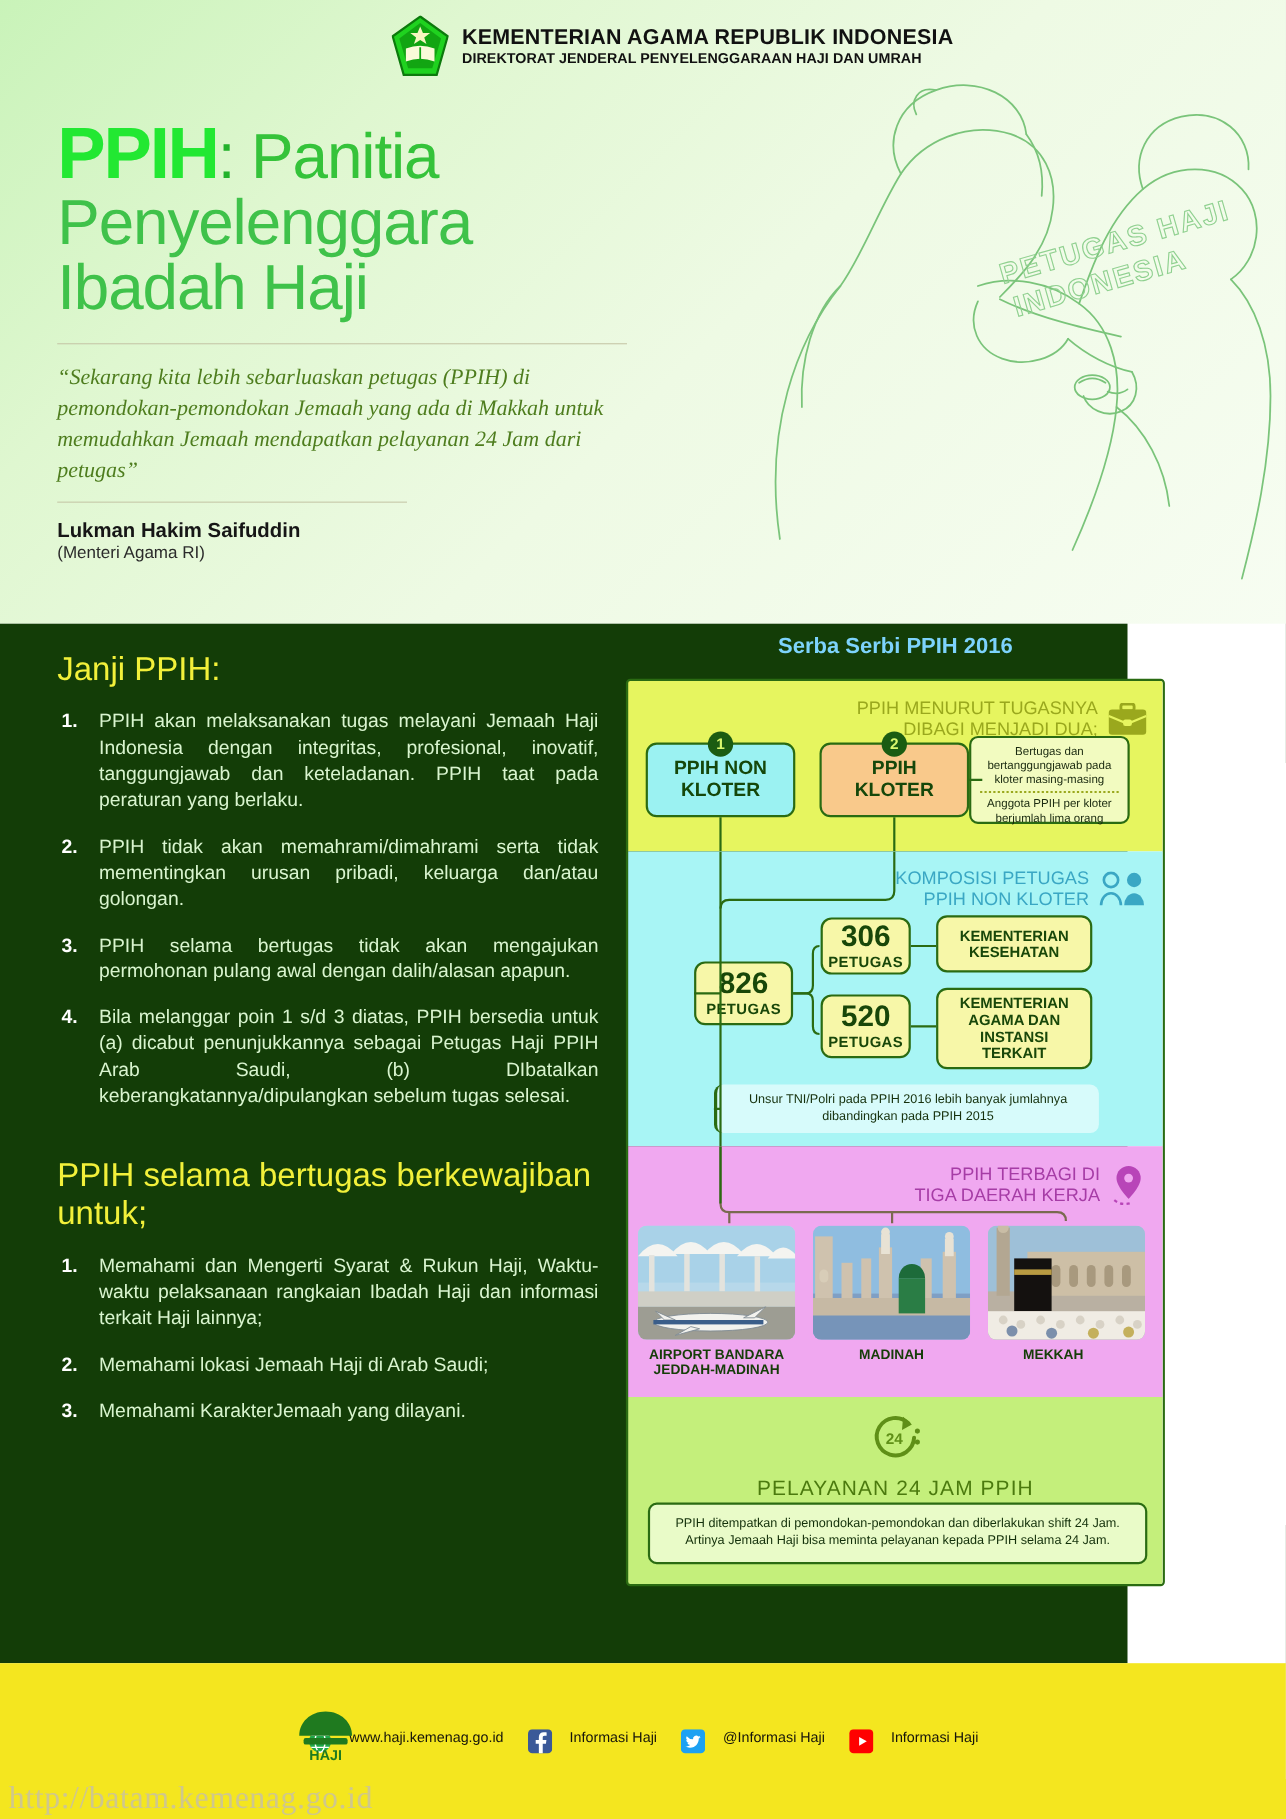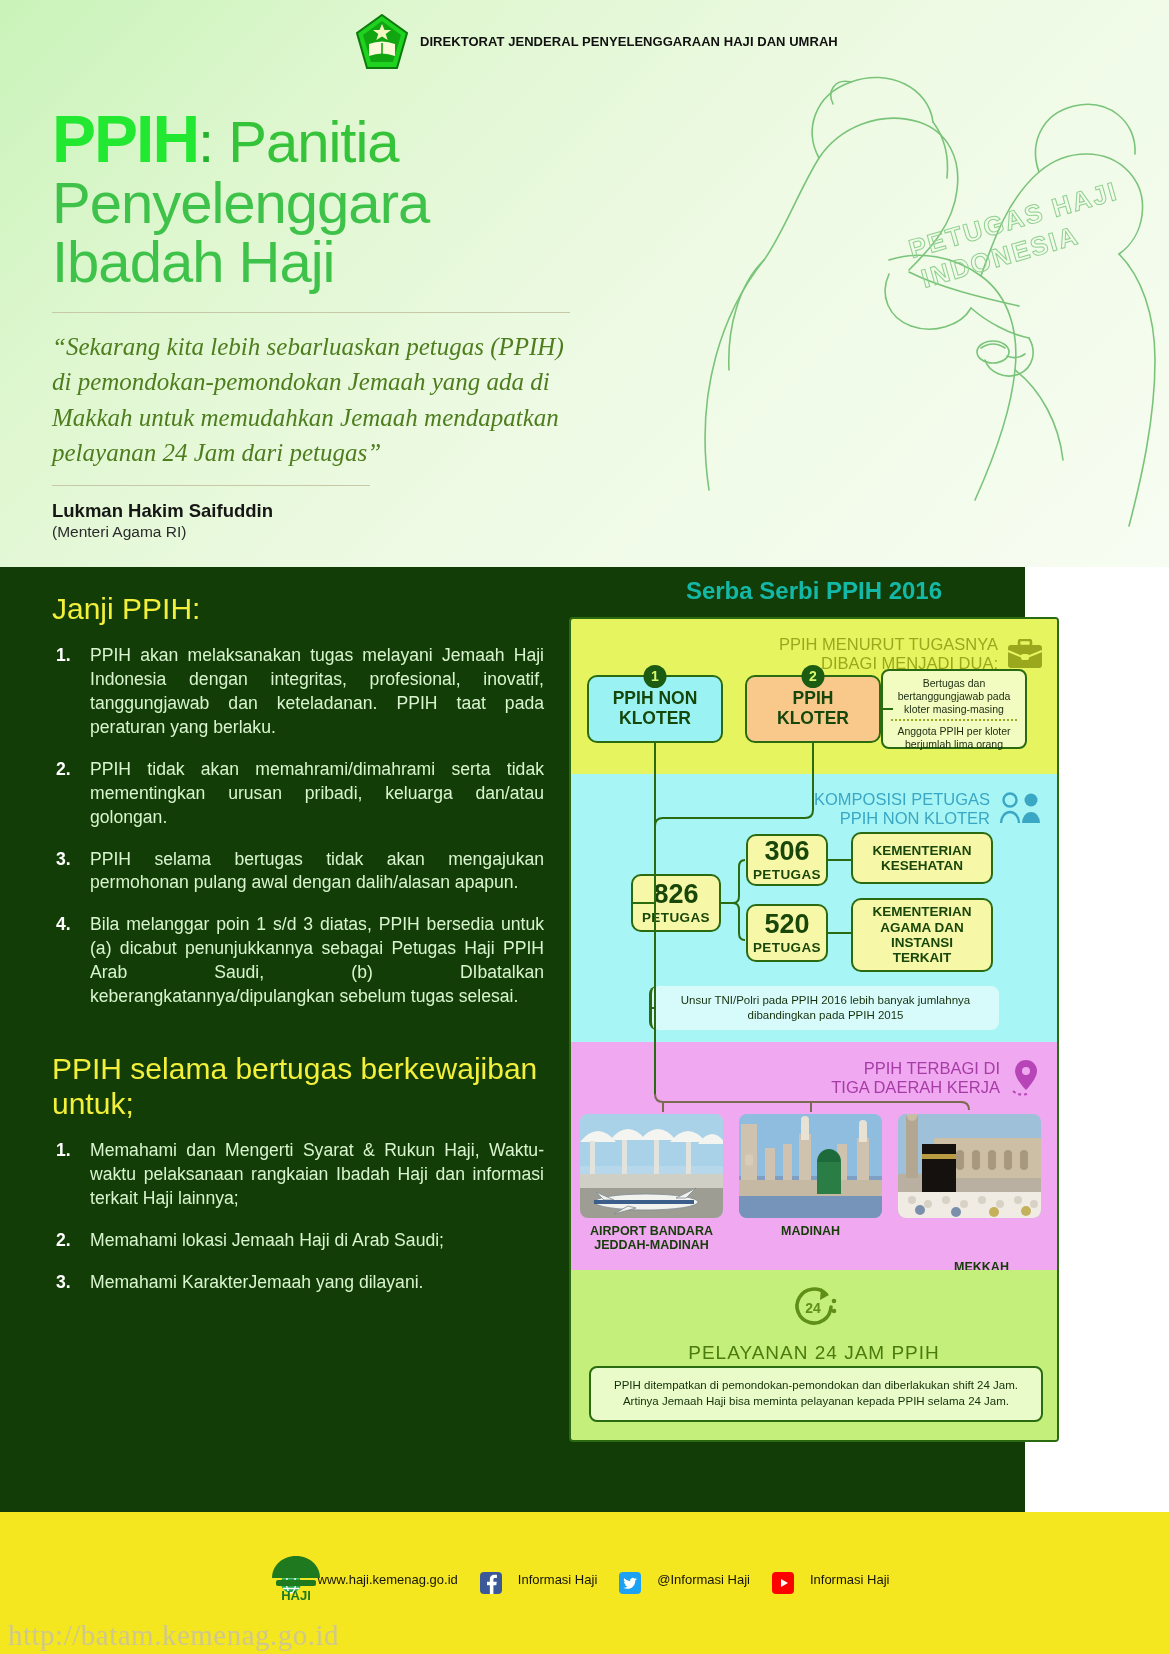--- a/index.html
+++ b/index.html
@@ -40,21 +40,21 @@
     font-weight: 800; color: #22e832; letter-spacing: -2px; font-size: 66px;
   }
   .big-title .colon { color: #22b22b; font-weight: 300; }
   .title-l2, .title-l3 { display:block; color:#3fc24a; font-weight:300; }
 
   .hr-top { width: 518px; height: 1px; background: #c6c8a8; margin: 20px 0 16px 0; }
   .hr-bot { width: 318px; height: 1px; background: #c6c8a8; margin: 14px 0 14px 0; }
 
   .quote {
     font-family: "Liberation Serif", serif;
-    font-style: italic; font-size: 25px; line-height: 1.42;
+    font-style: italic; font-size: 20px; line-height: 1.42;
     color: #4e7d1e; width: 530px;
   }
   .author-name { font-size: 18.5px; font-weight: bold; color: #161616; }
   .author-role { font-size: 15.5px; color: #2b2b2b; margin-top: 1px; }
 
   .hero-art {
     position: absolute; right: 0px; top: 60px; width: 580px; height: 470px;
     pointer-events: none;
   }
 
@@ -77,21 +77,21 @@
     text-align: justify; text-justify: inter-word;
   }
   ol.promises li .num {
     position: absolute; left: 4px; top: 0; font-weight: bold; color: #ffffff;
     font-size: 17.6px;
   }
 
   
   .panel-title {
     position: absolute; left: 569px; top: 10px; width: 490px;
-    text-align: center; color: #14b8a6; font-size: 24px; font-weight: bold;
+    text-align: center; color: #7dd3fc; font-size: 20px; font-weight: bold;
   }
   .panel {
     position: absolute; left: 569px; top: 50px; width: 490px; height: 825px;
     border-radius: 4px; overflow: hidden;
     border: 2px solid #2a6b12;
   }
   .pnl { position: relative; width: 100%; }
   .pnl-1 { background: #e6f55f; height: 155px; }
   .pnl-2 { background: #a8f5f5; height: 268px; }
   .pnl-3 { background: #f0a8f0; height: 228px; }
@@ -160,21 +160,21 @@
 
   .photo-card {
     position: absolute; top: 72px; width: 143px; height: 104px;
     border-radius: 8px; overflow: hidden;
   }
   .pc1 { left: 9px; } .pc2 { left: 168px; } .pc3 { left: 327px; }
   .photo-cap {
     position: absolute; top: 182px; width: 143px; text-align: center;
     font-size: 12.5px; font-weight: bold; color: #153d08; line-height: 1.14;
   }
-  .cap1 { left: 9px; } .cap2 { left: 168px; } .cap3 { left: 339px; margin-top: 36px; }
+  .cap1 { left: 9px; } .cap2 { left: 168px; } .cap3 { left: 315px; }
 
   .svc-24 {
     position: absolute; left: 0; top: 14px; width: 100%; text-align: center;
   }
   .svc-label {
     color: #4b7a0e; font-size: 19px; letter-spacing: 1px; margin-top: 4px;
   }
   .note-24 {
     position: absolute; left: 18px; top: 96px; width: 454px; height: 56px;
     background: #e9fbc8; border: 2px solid #2a6b12; border-radius: 8px;
@@ -207,20 +207,21 @@
 
   <div class="ministry-bar">
     <svg class="ministry-logo" viewBox="0 0 52 56">
       <polygon points="26,1 51,19 41,54 11,54 1,19" fill="#1fd21f" stroke="#0c7a0c" stroke-width="2"></polygon>
       <polygon points="26,7 45,21 37,48 15,48 7,21" fill="#12a512"></polygon>
       <polygon points="26,10 28.5,16 35,16 29.7,20 31.7,26 26,22.4 20.3,26 22.3,20 17,16 23.5,16" fill="#f6f6c0"></polygon>
       <path d="M13 30 q13 -5 26 0 l0 12 q-13 -5 -26 0 z" fill="#fafad8"></path>
       <path d="M26 29 l0 14" stroke="#12a512" stroke-width="1.6" fill="none"></path>
     </svg>
     <div class="ministry-text">
+      <div class="ministry-l1">KEMENTERIAN AGAMA REPUBLIK INDONESIA</div>
       <div class="ministry-l2">DIREKTORAT JENDERAL PENYELENGGARAAN HAJI DAN UMRAH</div>
     </div>
   </div>
 
   <svg class="hero-art" viewBox="0 0 580 470">
     <g fill="none" stroke="#7ac47a" stroke-width="1.6" stroke-linecap="round">
       <path d="M120 430 C105 330 135 250 175 200 C195 172 210 130 230 98 C250 68 290 50 330 62 C360 72 372 100 368 130 C364 165 340 190 320 210"></path>
       <path d="M230 98 C215 70 225 35 262 22 C300 8 340 28 344 62"></path>
       <path d="M262 22 C245 18 238 32 244 44"></path>
       <path d="M300 200 C330 190 365 196 392 216 C420 236 430 272 426 310 C422 352 404 400 386 440"></path>

